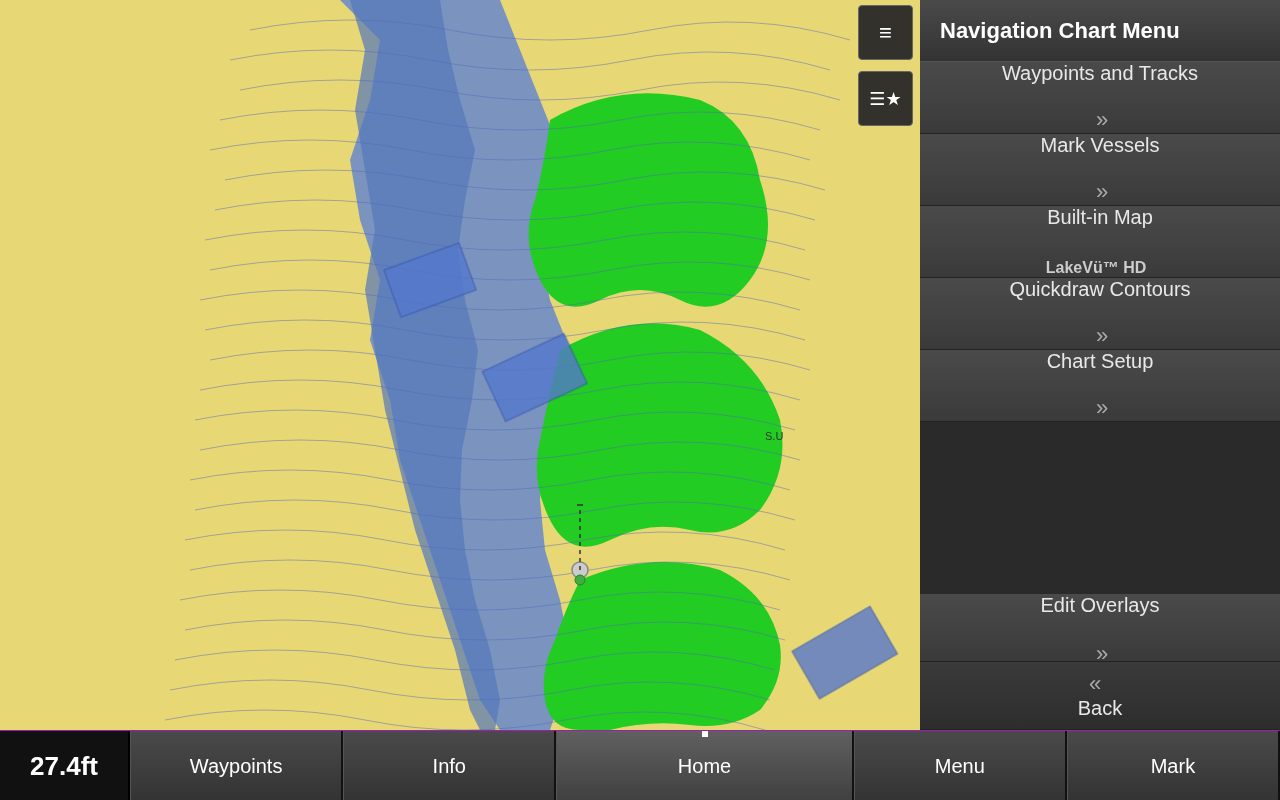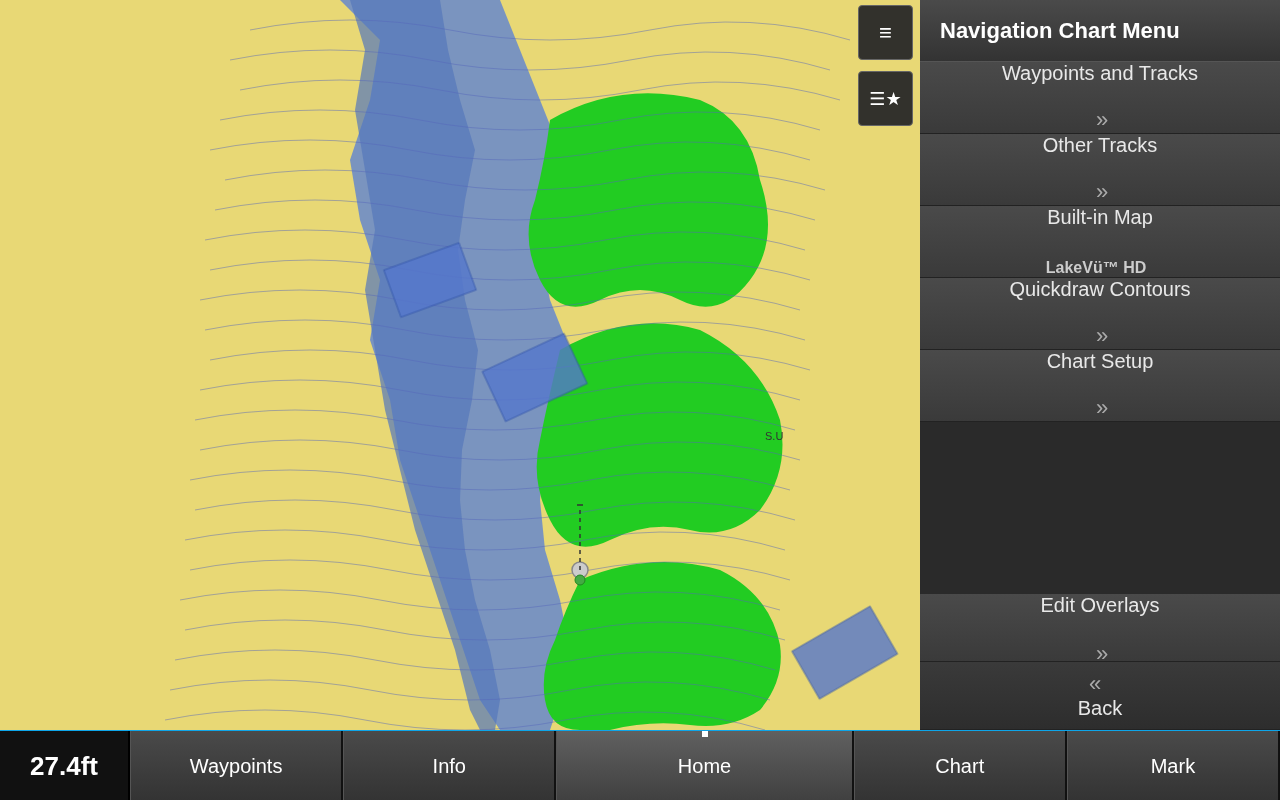--- a/index.html
+++ b/index.html
@@ -127,21 +127,21 @@
       font-size: 22px;
       margin-right: 10px;
     }
 
     
     #bottom-bar {
       height: 70px;
       background: #1a1a1a;
       display: flex;
       align-items: center;
-      border-top: 2px solid #0ea5e9;
+      border-top: 2px solid #a21caf;
       flex-shrink: 0;
     }
 
     .bottom-depth {
       width: 130px;
       height: 70px;
       background: #111;
       border-right: 2px solid #000;
       display: flex;
       align-items: center;
@@ -276,21 +276,21 @@
       </div>
 
       <div class="menu-item">
         <span class="menu-item-label">Waypoints and Tracks</span>
         <div class="menu-item-right">
           <span class="chevron-right">»</span>
         </div>
       </div>
 
       <div class="menu-item">
-        <span class="menu-item-label">Other Tracks</span>
+        <span class="menu-item-label">Mark Vessels</span>
         <div class="menu-item-right">
           <span class="chevron-right">»</span>
         </div>
       </div>
 
       <div class="menu-item">
         <span class="menu-item-label">Built-in Map</span>
         <div class="menu-item-right">
           <span class="menu-item-sublabel">LakeVü™ HD</span>
         </div>
@@ -334,20 +334,20 @@
     <div class="bottom-btn">
       <span>Waypoints</span>
     </div>
     <div class="bottom-btn">
       <span>Info</span>
     </div>
     <div class="bottom-btn bottom-btn-home" style="flex:1.4; background: linear-gradient(180deg, #606060 0%, #404040 100%);">
       <span>Home</span>
     </div>
     <div class="bottom-btn">
-      <span>Chart</span>
+      <span>Menu</span>
     </div>
     <div class="bottom-btn">
       <span>Mark</span>
     </div>
   </div>
 
 </div>
 
 </body></html>

